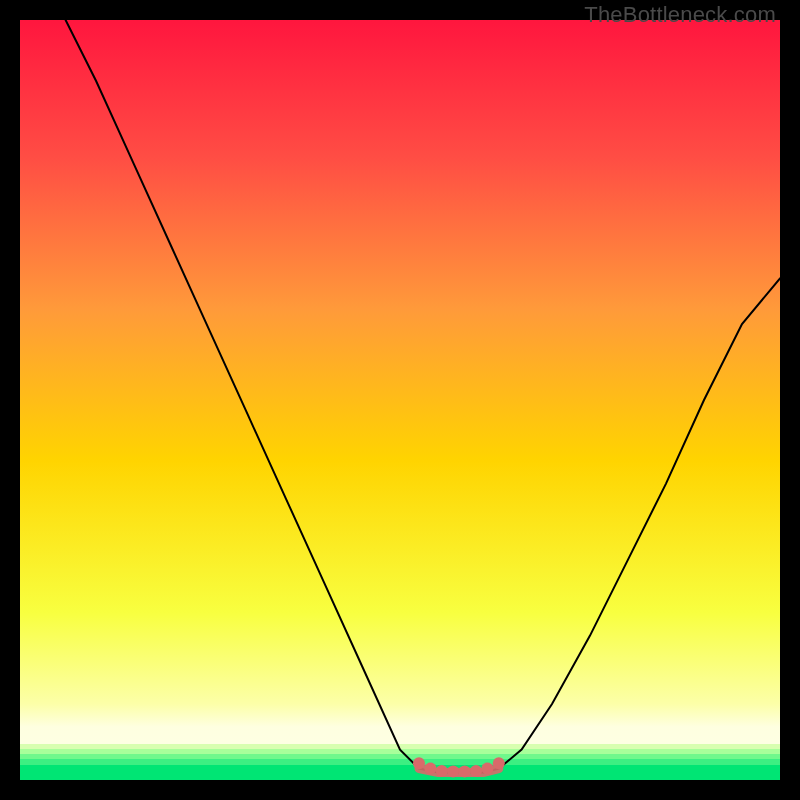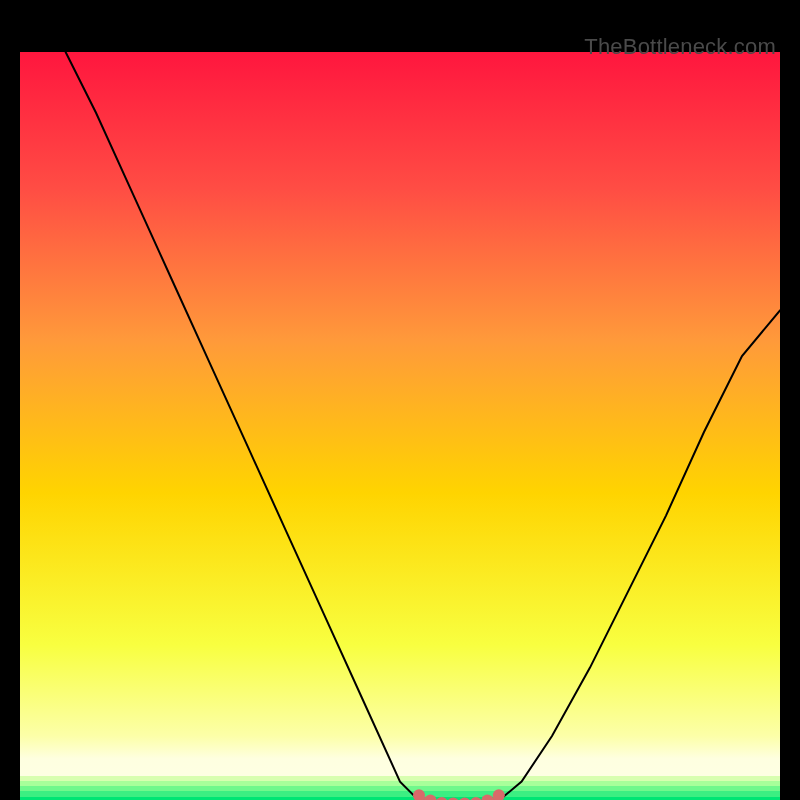--- a/index.html
+++ b/index.html
@@ -2,21 +2,20 @@
 <html><head>
 <meta charset="utf-8">
 <style>
   * { margin: 0; padding: 0; box-sizing: border-box; }
   html, body { width: 800px; height: 800px; overflow: hidden; background: #000; }
   .frame {
     position: relative;
     width: 800px;
     height: 648px;
     background: #000;
-    margin-top: 32px;
   }
   .plot-area {
     position: absolute;
     left: 20px;
     top: 20px;
     width: 760px;
     height: 760px;
     overflow: hidden;
   }
   .gradient {

